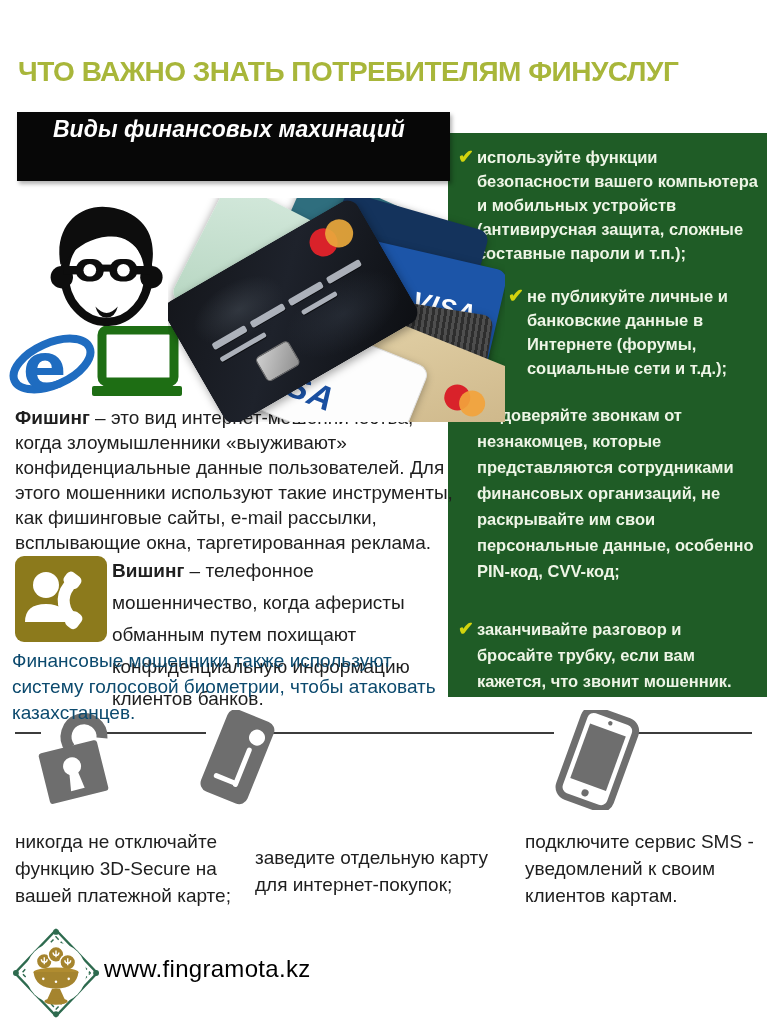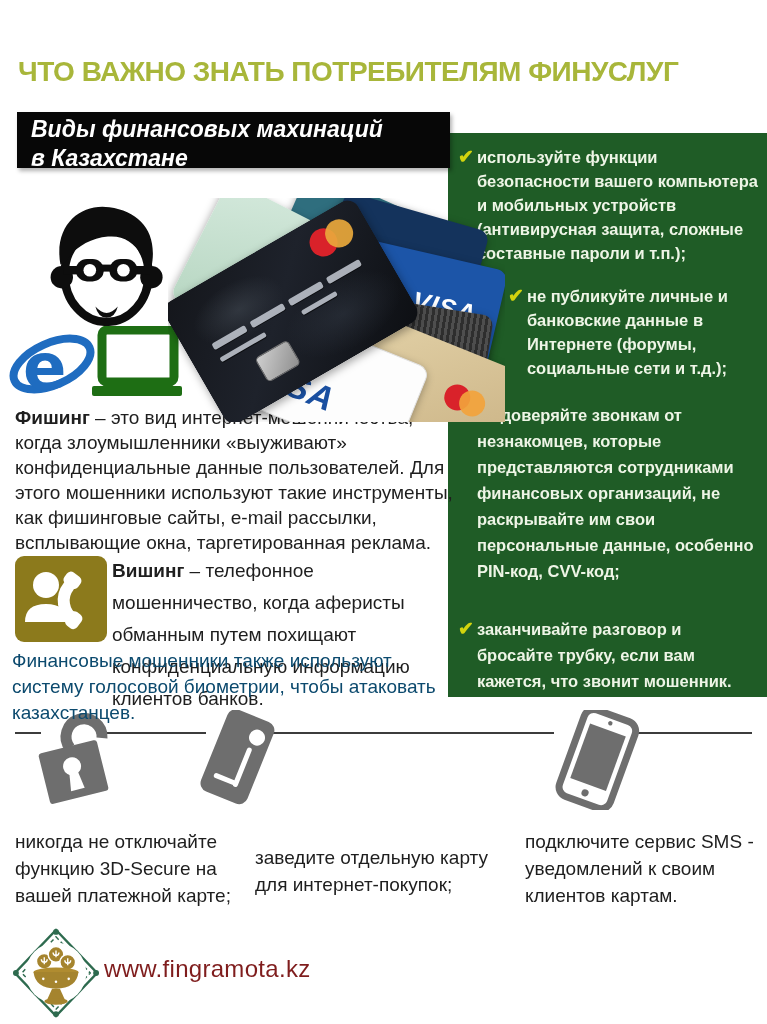--- a/index.html
+++ b/index.html
@@ -12,22 +12,22 @@
   .title {
     position:absolute; left:18px; top:6px; font-size:36px; font-weight:bold;
     color:#1c5e2e; letter-spacing:-1px; white-space:nowrap;
   }
   .subtitle {
     position:absolute; left:18px; top:56px; font-size:28px; font-weight:bold;
     color:#a8b63a; letter-spacing:-0.5px; white-space:nowrap;
   }
   
   .banner {
-    position:absolute; left:17px; top:112px; width:433px; height:56px;
-    background:#070707; color:#ffffff; z-index:6; padding:3px 0 0 14px;
+    position:absolute; left:17px; top:112px; width:433px; height:69px;
+    background:#070707; color:#ffffff; z-index:6; padding:3px 0 0 36px;
     font-style:italic; font-weight:bold; font-size:23px; line-height:29px;
     box-shadow:2px 3px 4px rgba(0,0,0,0.3);
   }
   
   .tips-panel {
     position:absolute; left:448px; top:133px; width:319px; height:564px;
     background:#1f5c26; z-index:1; padding:12px 6px 0 10px;
   }
   .tip { display:flex; color:#eef5e6; font-weight:bold; font-size:16.5px; line-height:24px; }
   .tip .chk { color:#d2d40e; font-size:19px; line-height:24px; margin-right:3px; flex:0 0 auto; }
@@ -102,32 +102,31 @@
   .d4 { left:638px; width:114px; }
   .lock-icon  { position:absolute; left:36px;  top:708px; }
   .cardg-icon { position:absolute; left:198px; top:710px; }
   .phone-icon { position:absolute; left:552px; top:710px; }
   .btip { position:absolute; top:828px; font-size:19px; line-height:27px; color:#1e1e1e; }
   .btip-1 { left:15px;  width:232px; }
   .btip-2 { left:255px; width:244px;margin-top:16px; }
   .btip-3 { left:525px; width:238px; }
   
   .logo { position:absolute; left:12px; top:926px; }
-  .website { position:absolute; left:104px; top:955px; font-size:24px; color:#7f1d1d; letter-spacing:0.3px; }
+  .website { position:absolute; left:104px; top:955px; font-size:24px; color:#000000; letter-spacing:0.3px; }
 </style>
 </head>
 <body>
 
 <div class="page">
 
   <div class="subtitle">ЧТО ВАЖНО ЗНАТЬ ПОТРЕБИТЕЛЯМ ФИНУСЛУГ</div>
 
   <div class="banner">
     <div>Виды финансовых махинаций</div>
-    <div>в Казахстане</div>
   </div>
 
   <div class="tips-panel">
     <div class="tip tip-1">
       <span class="chk">✔</span>
       <span>используйте функции безопасности вашего компьютера и мобильных устройств (антивирусная защита, сложные составные пароли и т.п.);</span>
     </div>
     <div class="tip tip-2">
       <span class="chk">✔</span>
       <span>не публикуйте личные и банковские данные в Интернете (форумы, социальные сети и т.д.);</span>

